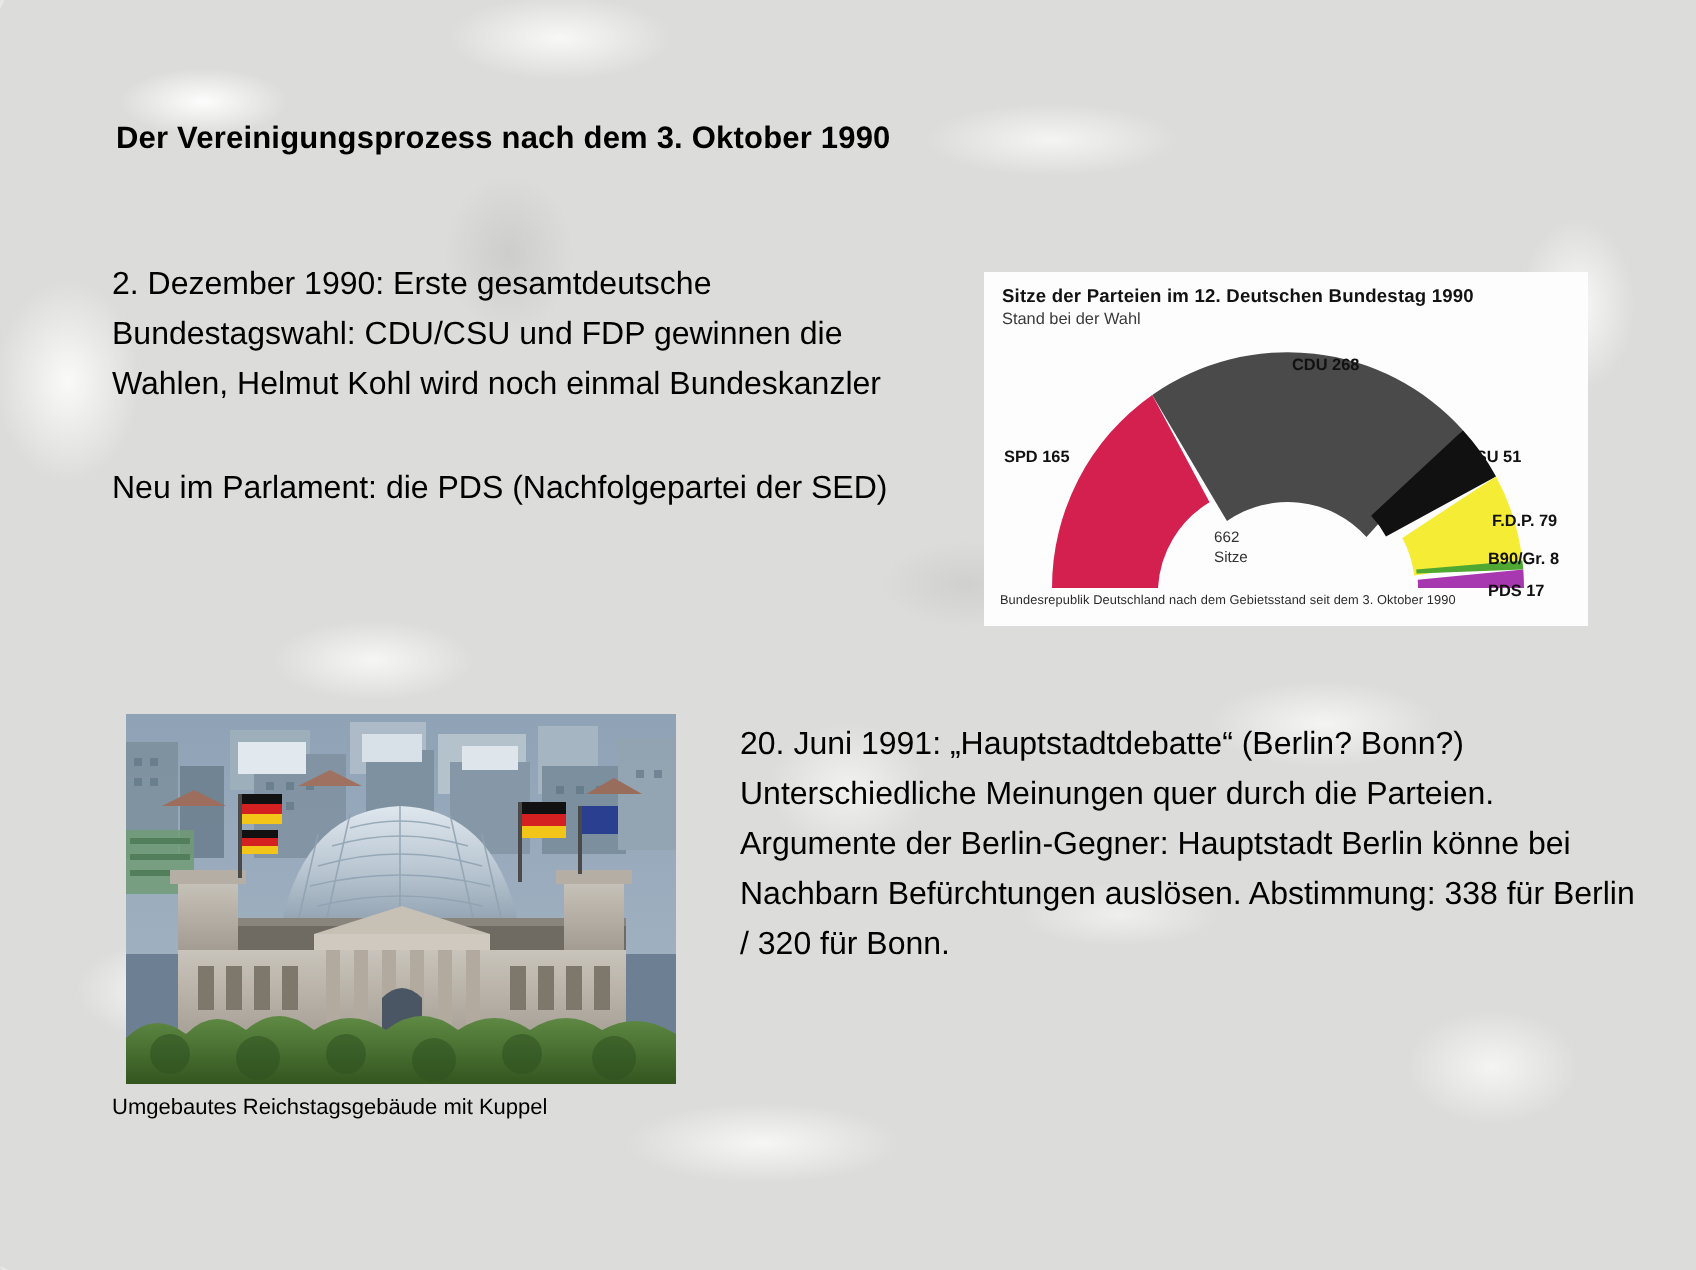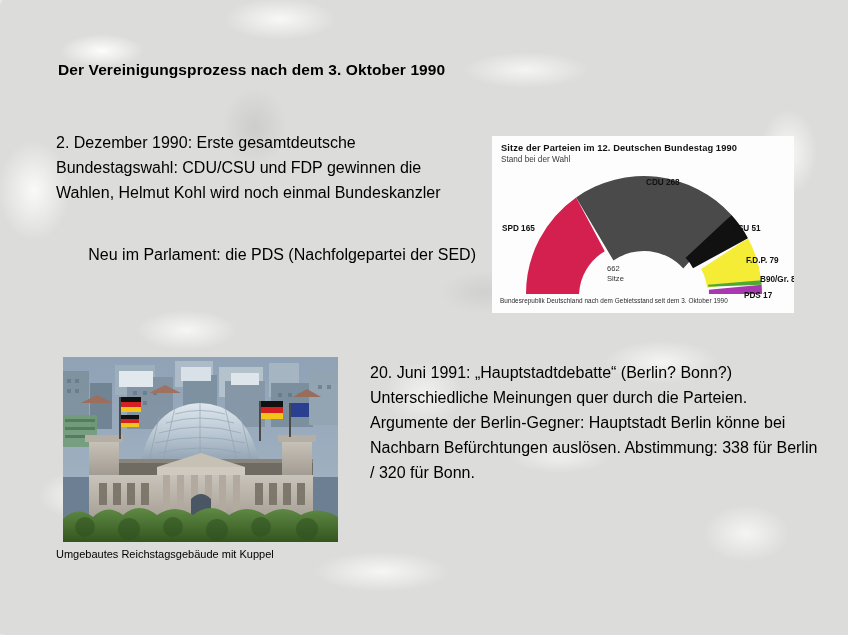--- a/index.html
+++ b/index.html
@@ -39,21 +39,21 @@
   .title{
     position:absolute;left:58px;top:61px;
     font-size:15.5px;font-weight:bold;color:#000;letter-spacing:.1px;
   }
   .body-text{
     position:absolute;color:#000;font-size:16px;line-height:25px;
   }
   #left-text{left:56px;top:130px;width:420px;}
   #right-text{left:370px;top:360px;width:450px;}
   .para{margin:0;}
-  .para + .para{margin-top:37px;text-align:right;}
+  .para + .para{margin-top:27px;}
 
   
   #photo-wrap{position:absolute;left:63px;top:357px;width:275px;height:185px;}
   #photo{position:absolute;inset:0;overflow:hidden;background:#6d7f93;}
   .caption{
     position:absolute;left:56px;top:548px;font-size:11px;color:#000;
     font-family:"Liberation Sans", sans-serif;
   }
 
   
@@ -255,21 +255,21 @@
       <div class="center-label" style="left:88px;top:96px;width:75px;">
         <span>662</span><br>
         <span>Sitze</span>
       </div>
     </div>
 
     <div class="seg-label" style="left:10px;top:88px;">SPD  165</div>
     <div class="seg-label" style="left:154px;top:42px;">CDU  268</div>
     <div class="seg-label" style="left:240px;top:88px;">CSU  51</div>
     <div class="seg-label" style="left:254px;top:120px;">F.D.P.  79</div>
-    <div class="seg-label" style="left:252px;top:139px;margin-left:16px;">B90/Gr.  8</div>
+    <div class="seg-label" style="left:252px;top:139px;">B90/Gr.  8</div>
     <div class="seg-label" style="left:252px;top:155px;">PDS  17</div>
 
     <div id="chart-foot">Bundesrepublik Deutschland nach dem Gebietsstand seit dem 3. Oktober 1990</div>
   </div>
 
   <div class="body-text" id="right-text">
     <p class="para">20. Juni 1991: „Hauptstadtdebatte“ (Berlin? Bonn?) Unterschiedliche Meinungen quer durch die Parteien. Argumente der Berlin-Gegner: Hauptstadt Berlin könne bei Nachbarn Befürchtungen auslösen. Abstimmung: 338 für Berlin / 320 für Bonn.</p>
   </div>
 
 </div>

